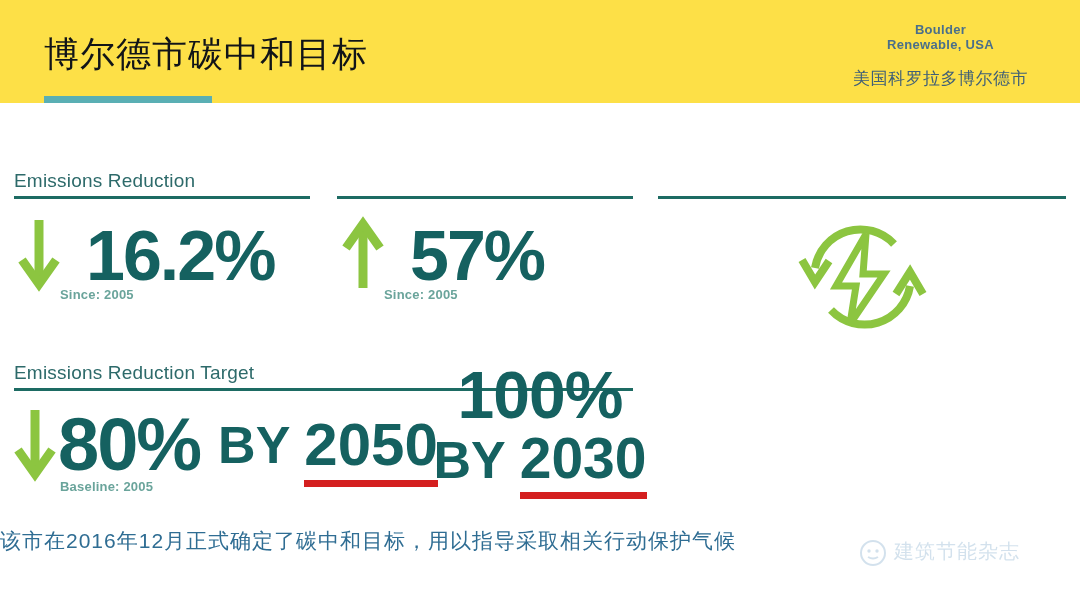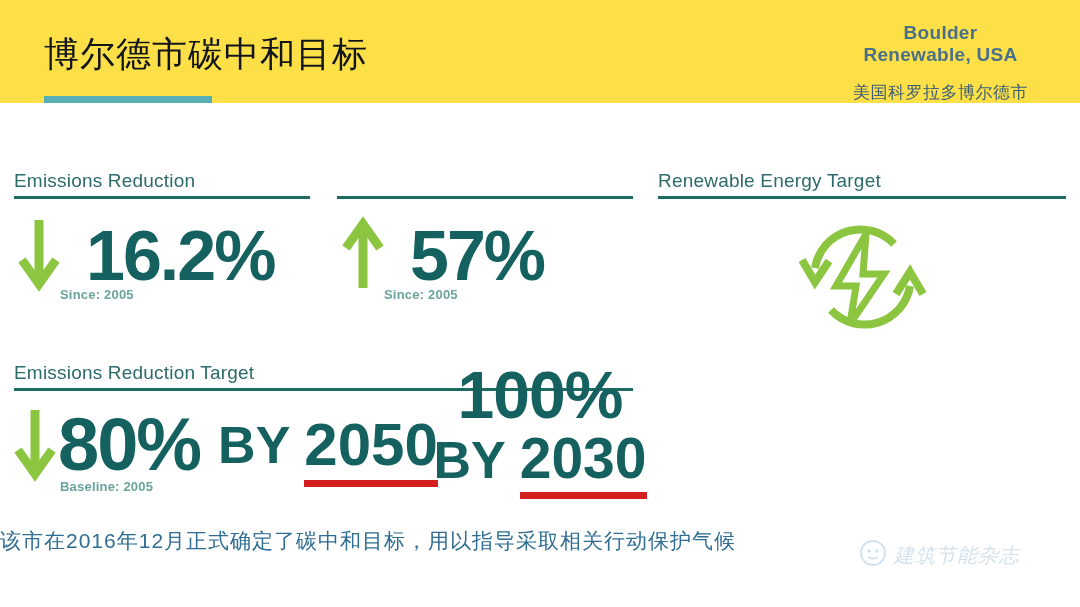--- a/index.html
+++ b/index.html
@@ -23,21 +23,21 @@
   }
   .header-accent {
     position: absolute; left: 44px; top: 96px;
     width: 168px; height: 7px; background: #5aafb4;
   }
   .header-loc {
     position: absolute; right: 52px; top: 22px;
     text-align: center; line-height: 1.18;
   }
   .header-loc .en {
-    font-size: 19px; font-weight: 700; color: #4a6f8a;
+    font-size: 13px; font-weight: 700; color: #4a6f8a;
     letter-spacing: .3px; white-space: nowrap;
   }
   .header-loc .cn {
     font-size: 17px; font-weight: 400; color: #3f5f77;
     letter-spacing: .5px; white-space: nowrap; margin-top: 16px;
   }
 
   
   .sec-label {
     position: absolute;
@@ -103,23 +103,22 @@
   }
 
   
   .caption {
     position: absolute; left: 0; right: 0; top: 527px;
     font-size: 21px; color: #2f6d93; letter-spacing: 1px;
     white-space: nowrap;
   }
   .watermark {
     position: absolute; left: 858px; top: 538px;
-    display: flex; align-items: center; opacity: .30;
+    display: flex; opacity: .30;
     pointer-events: none;
-    font-style: italic;
   }
   .wm-text {
     font-size: 20px; color: #6f9fc4; letter-spacing: 1px;
     margin-left: 6px; white-space: nowrap;
   }
 </style>
 </head>
 <body>
 
 <div class="slide">
@@ -173,21 +172,20 @@
     </span>
     <span class="target-pct">80%</span>
     <span class="target-by">BY</span>
     <span class="target-year">
       <span>2050</span>
       <span class="red-ul"></span>
     </span>
   </div>
   <div class="sub-note" style="left:60px; top:479px;">Baseline: 2005</div>
 
-  <div class="sec-label" style="left:658px; top:170px;">Renewable Energy Target</div>
   <div class="sec-rule" style="left:658px; top:196px; width:408px;"></div>
 
   <div class="renew-icon">
     <svg width="145" height="130" viewBox="0 0 145 130" aria-hidden="true">
 
       <path d="M104 32 A46 46 0 0 0 25 56" stroke="#8cc540" stroke-width="8" fill="none" stroke-linecap="butt"></path>
       <path d="M12 48 L25 70 L39 49" stroke="#8cc540" stroke-width="8" fill="none" stroke-linejoin="miter" stroke-linecap="butt"></path>
 
       <path d="M41 98 A46 46 0 0 0 120 74" stroke="#8cc540" stroke-width="8" fill="none" stroke-linecap="butt"></path>
       <path d="M106 82 L120 60 L133 82" stroke="#8cc540" stroke-width="8" fill="none" stroke-linejoin="miter" stroke-linecap="butt"></path>

